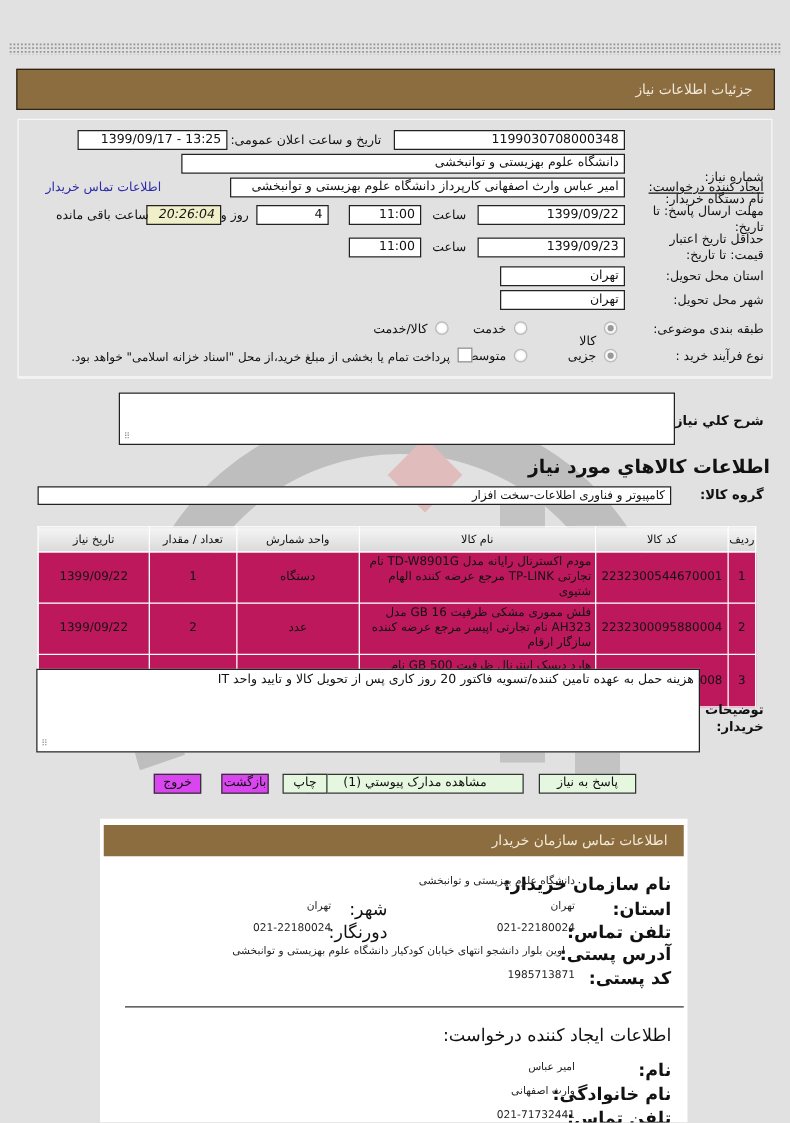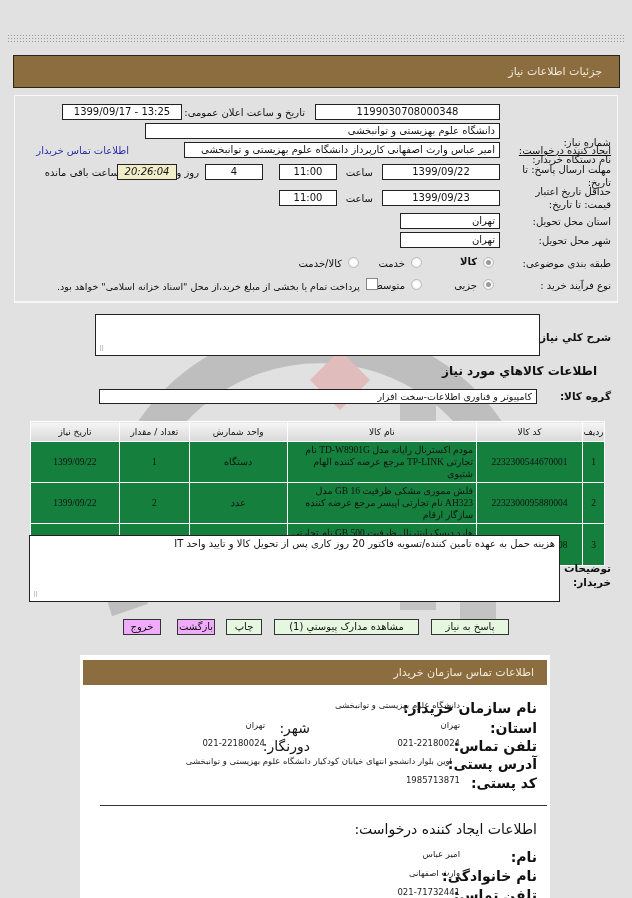--- a/index.html
+++ b/index.html
@@ -25,21 +25,21 @@
   }
   .panel {
     position: absolute; left: 14px; right: 14px; top: 95px; height: 207px;
     border: 1px solid #f7f7f7; border-top: 1px solid #f7f7f7;
   }
   .lbl { position: absolute; font-size: 10px; white-space: nowrap; }
   .box {
     position: absolute; background: #fff; border: 1px solid #222;
     height: 16px; font-size: 10px; line-height: 14px; padding: 0 4px; white-space: nowrap; overflow: hidden;
   }
-  .box.c { text-align: center; }
+  .box.c { text-align: right; }
   .box.yellow { background: #f1efc9; }
   .link { color: #2c2ca8; }
   .radio {
     position: absolute; width: 11px; height: 11px; border-radius: 50%;
     border: 1px solid #bbb; background: radial-gradient(#fff 40%, #ddd);
   }
   .radio.on::after {
     content: ""; position: absolute; left: 2px; top: 2px; width: 5px; height: 5px;
     border-radius: 50%; background: #999;
   }
@@ -54,27 +54,27 @@
   table.items {
     position: absolute; left: 30px; top: 421px; width: 575px;
     border-collapse: collapse; font-size: 9.5px;
   }
   table.items th {
     background: linear-gradient(#f5f5f5, #d9d9d9); font-weight: normal;
     height: 20px; border: 1px solid #fff; font-size: 9px;
   }
   table.items td { border: 1px solid #fff; text-align: center; padding: 2px 3px; line-height: 12px; }
   table.items td.name { text-align: right; }
-  table.items tr.r td { background: #15803d; font-family: Liberation Serif, serif; }
+  table.items tr.r td { background: #be185d; }
   .btn {
     position: absolute; height: 16px; border: 1px solid #333;
     font-size: 10px; line-height: 14px; text-align: center;
     background: #e6f7e0;
   }
-  .btn.pink { background: #f0abfc; }
+  .btn.pink { background: #d946ef; }
   .contact {
     position: absolute; left: 80px; right: 82px; top: 655px; bottom: 0;
     background: #fff;
   }
   .contact-head {
     position: absolute; left: 3px; right: 3px; top: 5px; height: 25px;
     background: #8b6d40; color: #f3ead8; font-size: 11px; line-height: 25px; padding-right: 13px;
   }
   .c-lbl { position: absolute; font-size: 14px; font-weight: bold; white-space: nowrap; }
   .c-val { position: absolute; font-size: 8.5px; white-space: nowrap; color: #222; }
@@ -128,45 +128,45 @@
 <div class="box c" style="right:295px;top:190px;width:58px;">11:00</div>
 
 <span class="lbl" style="right:21px;top:216px;">استان محل تحویل:</span>
 <div class="box" style="right:132px;top:213px;width:100px;">تهران</div>
 
 <span class="lbl" style="right:21px;top:235px;">شهر محل تحویل:</span>
 <div class="box" style="right:132px;top:232px;width:100px;">تهران</div>
 
 <span class="lbl" style="right:21px;top:258px;">طبقه بندی موضوعی:</span>
 <div class="radio on" style="right:138px;top:257px;"></div>
-<span class="lbl" style="right:155px;top:256px;font-weight:bold;">کالا</span>
+<span class="lbl" style="right:155px;top:268px;">کالا</span>
 <div class="radio" style="right:210px;top:257px;"></div>
 <span class="lbl" style="right:227px;top:258px;">خدمت</span>
 <div class="radio" style="right:273px;top:257px;"></div>
 <span class="lbl" style="right:290px;top:258px;">کالا/خدمت</span>
 
 <span class="lbl" style="right:21px;top:280px;">نوع فرآیند خرید :</span>
 <div class="radio on" style="right:138px;top:279px;"></div>
 <span class="lbl" style="right:155px;top:280px;">جزیی</span>
 <div class="radio" style="right:210px;top:279px;"></div>
 <span class="lbl" style="right:227px;top:280px;">متوسط</span>
 <div class="checkbox" style="right:254px;top:278px;"></div>
 <span class="lbl" style="right:272px;top:281px;font-size:9.5px;">پرداخت تمام یا بخشی از مبلغ خرید،از محل "اسناد خزانه اسلامی" خواهد بود.</span>
 
 <div class="section2"></div>
 
 <span class="lbl bold" style="right:21px;top:331px;font-size:10.5px;">شرح کلي نياز:</span>
 <div class="textarea" style="right:92px;top:314px;width:445px;height:42px;">
   <span class="grip">⠿</span>
 </div>
 
-<span class="lbl bold" style="right:35px;top:364px;font-size:12px;margin-left:23px;">اطلاعات کالاهاي مورد نياز</span>
+<span class="lbl bold" style="right:16px;top:364px;font-size:15px;margin-left:23px;">اطلاعات کالاهاي مورد نياز</span>
 
 <span class="lbl bold" style="right:21px;top:390px;font-size:10.5px;">گروه کالا:</span>
-<div class="box" style="right:95px;top:389px;width:438px;height:15px;font-size:9.5px;line-height:13px;">کامپیوتر و فناوری اطلاعات-سخت افزار</div>
+<div class="box" style="right:95px;top:389px;width:507px;height:15px;font-size:9.5px;line-height:13px;">کامپیوتر و فناوری اطلاعات-سخت افزار</div>
 
 <table class="items">
   <thead>
     <tr>
       <th style="width:22px;">رديف</th>
       <th style="width:106px;">کد کالا</th>
       <th style="width:190px;">نام کالا</th>
       <th style="width:98px;">واحد شمارش</th>
       <th style="width:70px;">تعداد / مقدار</th>
       <th style="width:89px;">تاريخ نياز</th>
@@ -200,21 +200,21 @@
   </tbody>
 </table>
 
 <span class="lbl bold" style="right:21px;top:561px;font-size:10.5px;width:50px;white-space:normal;line-height:14px;">توضیحات خریدار:</span>
 <div class="textarea" style="right:72px;top:535px;width:531px;height:67px;">
   <span>هزینه حمل به عهده تامین کننده/تسویه فاکتور 20 روز کاری پس از تحویل کالا و تایید واحد IT</span>
   <span class="grip">⠿</span>
 </div>
 
 <div class="btn" style="right:123px;top:619px;width:78px;">پاسخ به نياز</div>
-<div class="btn" style="right:213px;top:619px;width:145px;">مشاهده مدارک پيوستي (1)</div>
+<div class="btn" style="right:213px;top:619px;width:174px;">مشاهده مدارک پيوستي (1)</div>
 <div class="btn" style="right:370px;top:619px;width:36px;">چاپ</div>
 <div class="btn pink" style="right:417px;top:619px;width:38px;">بازگشت</div>
 <div class="btn pink" style="right:471px;top:619px;width:38px;">خروج</div>
 
 <div class="contact">
   <div class="contact-head">اطلاعات تماس سازمان خریدار</div>
 
   <span class="c-lbl" style="right:13px;top:45px;">نام سازمان خریدار:</span>
   <span class="c-val" style="right:90px;top:45px;">دانشگاه علوم بهزیستی و توانبخشی</span>
 

